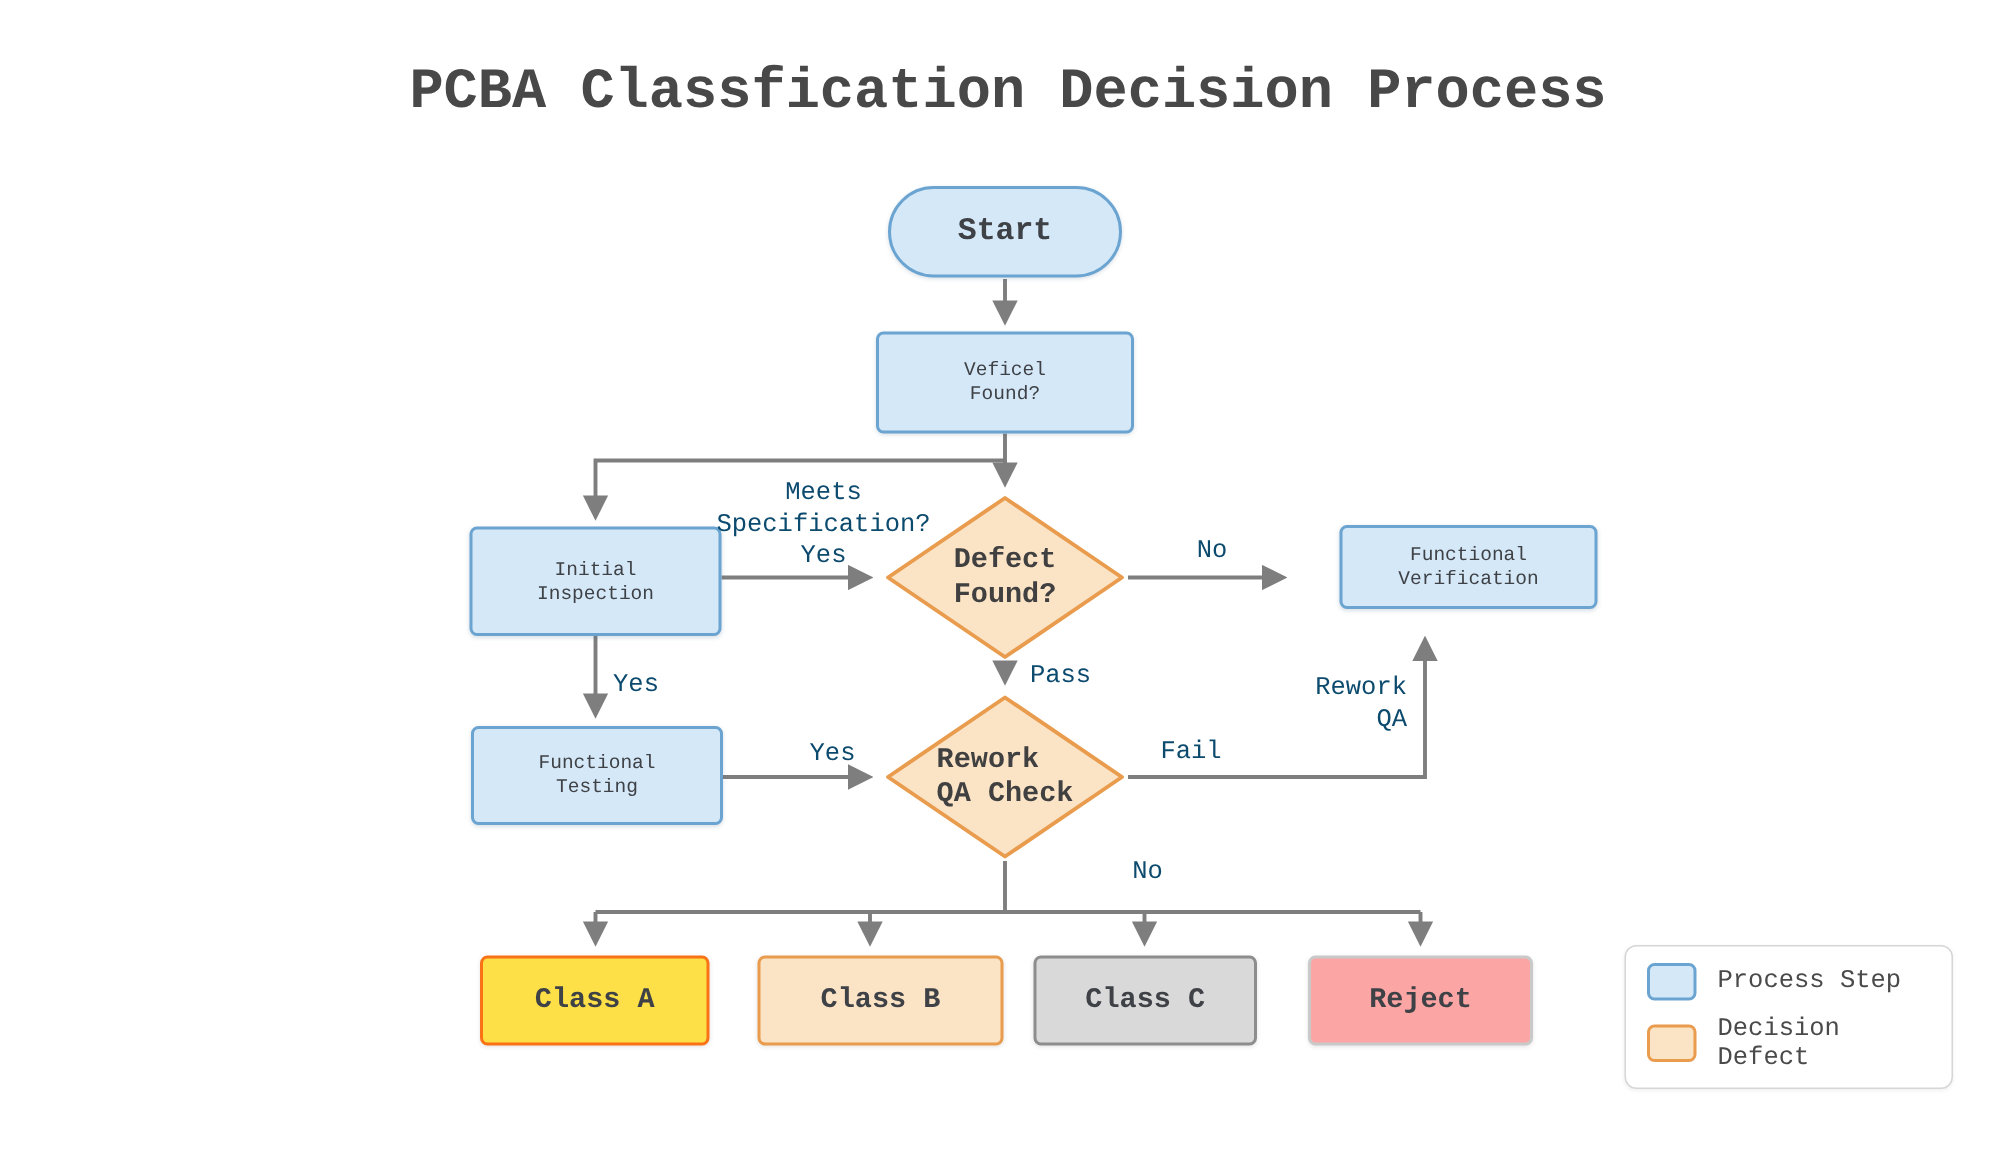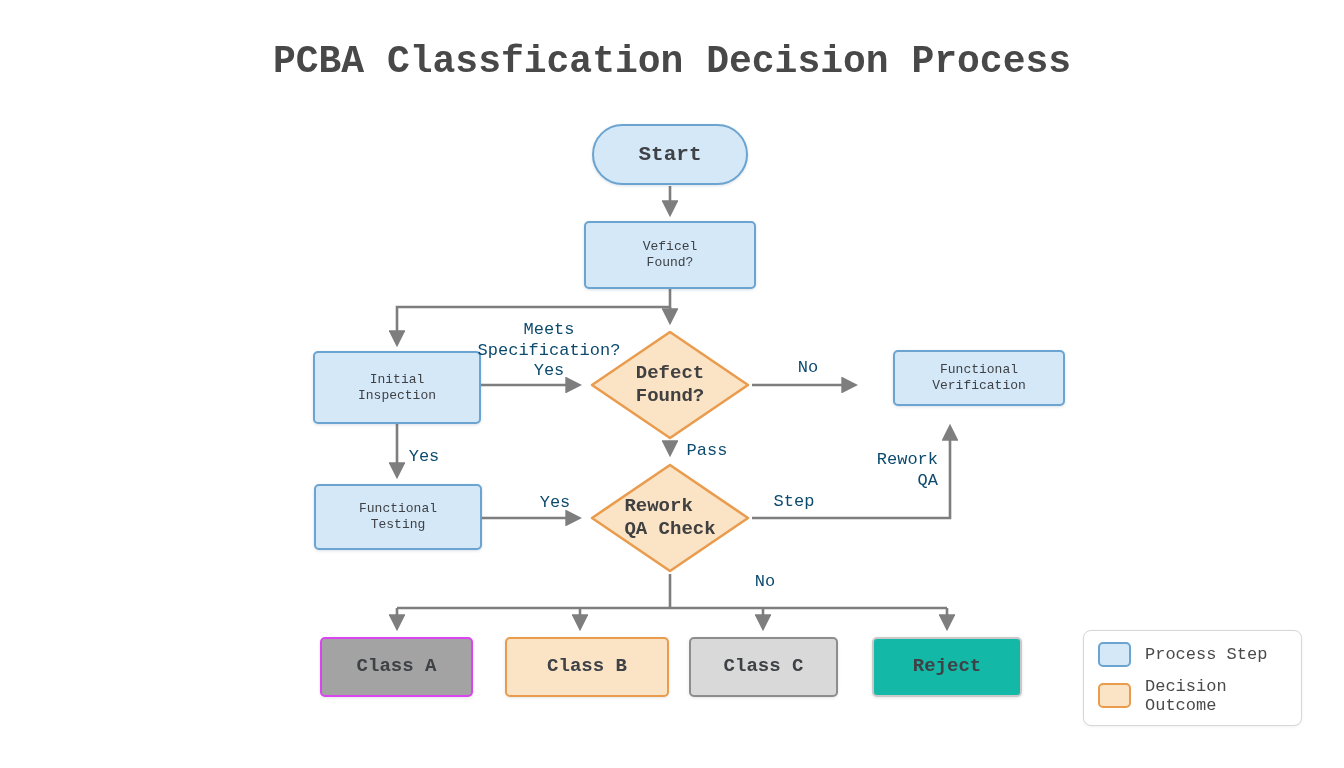--- a/index.html
+++ b/index.html
@@ -63,24 +63,24 @@
     color: #404040;
     line-height: 1.2;
     white-space: pre-line;
   }
   .class-box {
     border-radius: 5px;
     font-weight: bold;
     font-size: 19px;
     box-shadow: 0 1px 3px rgba(80,80,80,0.15);
   }
-  .class-a { background: #a3a3a3; border: 2px solid #d946ef; text-align: right; }
+  .class-a { background: #fde047; border: 2px solid #f97316; text-align: right; }
   .class-b { background: #fbe3c6; border: 2px solid #e99c4d; }
   .class-c { background: #d9d9d9; border: 2px solid #8d8d8d; }
-  .reject  { background: #14b8a6; border: 2px solid #c9c9c9; }
+  .reject  { background: #fca5a5; border: 2px solid #c9c9c9; }
 
   .edge-label {
     position: absolute;
     transform: translate(-50%, -50%);
     font-size: 17px;
     color: #0c4a6e;
     text-align: center;
     line-height: 1.25;
     white-space: pre-line;
   }
@@ -193,29 +193,29 @@
     <span class="node-label">Reject</span>
   </div>
 
   <div class="edge-label" style="left:549px; top:340px;">Meets
 Specification?</div>
   <div class="edge-label" style="left:549px; top:371px;">Yes</div>
   <div class="edge-label" style="left:808px; top:368px;">No</div>
   <div class="edge-label" style="left:707px; top:451px;">Pass</div>
   <div class="edge-label" style="left:424px; top:457px;">Yes</div>
   <div class="edge-label" style="left:555px; top:503px;">Yes</div>
-  <div class="edge-label" style="left:794px; top:502px;">Step</div>
+  <div class="edge-label" style="left:794px; top:502px;">Fail</div>
   <div class="edge-label right-align" style="left:938px; top:470px;">Rework
 QA</div>
   <div class="edge-label" style="left:765px; top:582px;">No</div>
 
   <div class="legend">
     <div class="legend-item">
       <span class="swatch swatch-process"></span>
       <span class="legend-label">Process Step</span>
     </div>
     <div class="legend-item">
       <span class="swatch swatch-decision"></span>
-      <span class="legend-label">Decision Outcome</span>
+      <span class="legend-label">Decision Defect</span>
     </div>
   </div>
 
 </div>
 
 </body></html>

